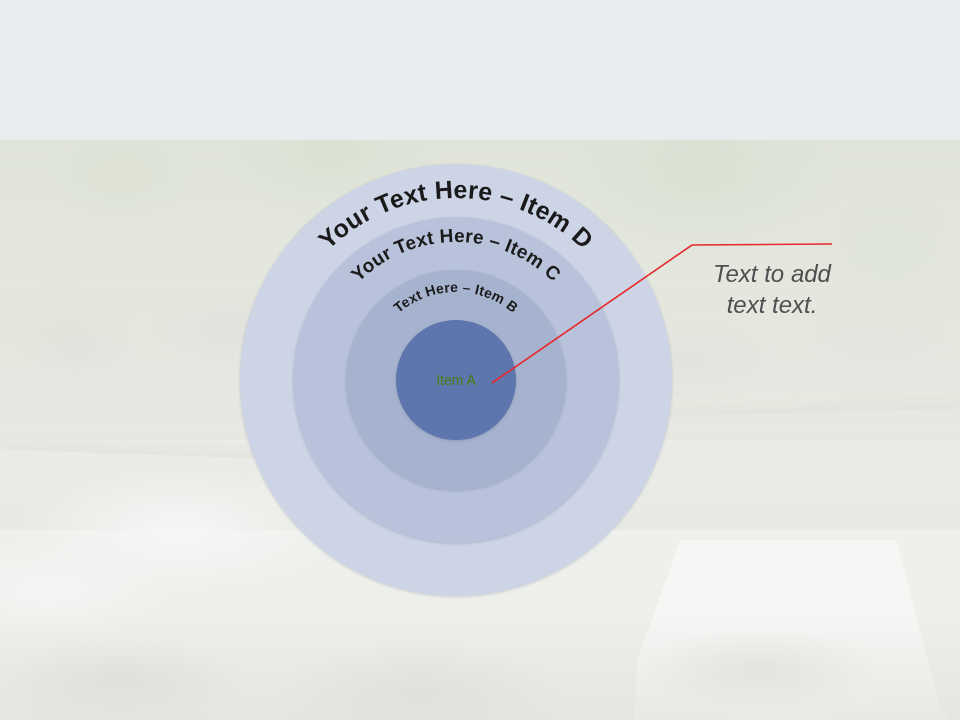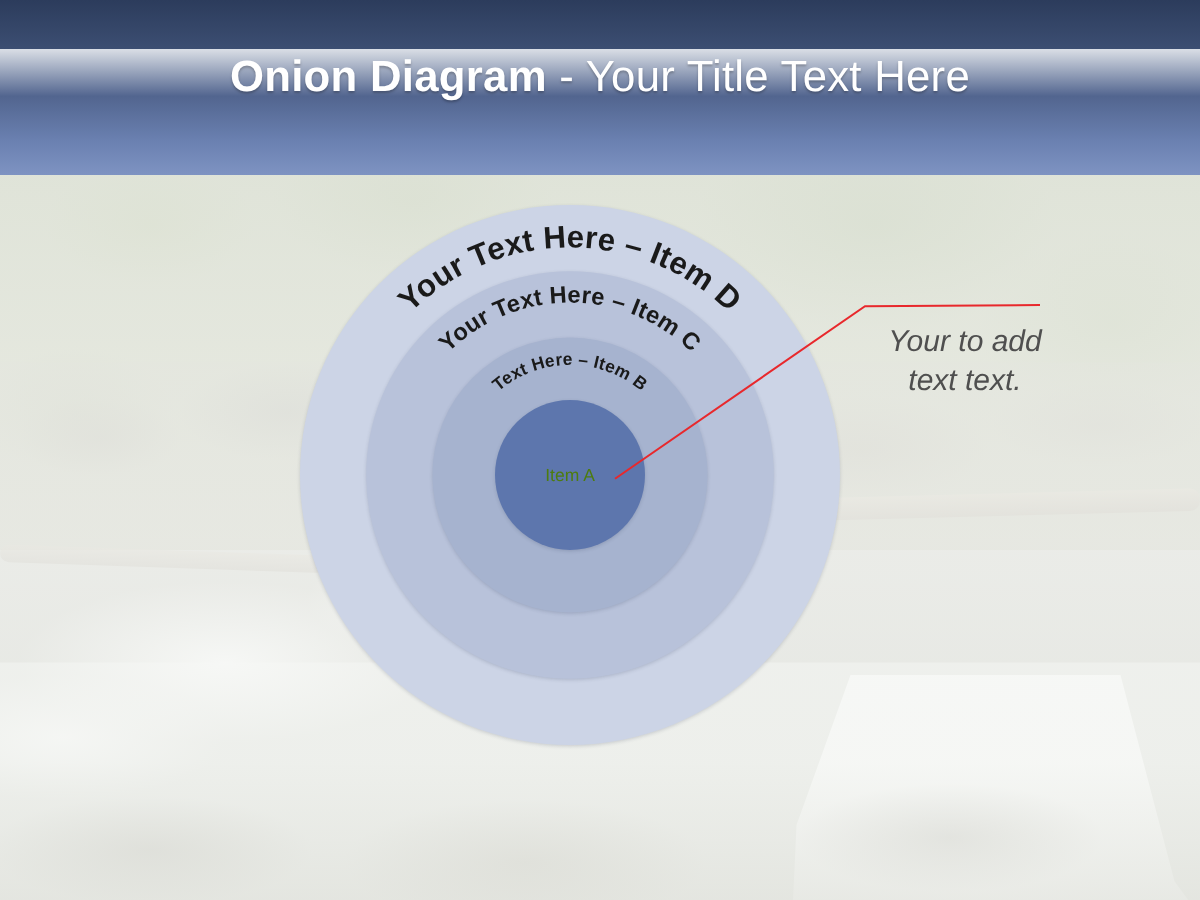--- a/index.html
+++ b/index.html
@@ -199,24 +199,20 @@
     <div class="photo-layer bg-forest"></div>
     <div class="photo-layer bg-rocks"></div>
     <div class="photo-layer bg-log"></div>
     <div class="photo-layer bg-log2"></div>
     <div class="photo-layer bg-fall-left"></div>
     <div class="photo-layer bg-fall-right"></div>
     <div class="photo-layer bg-bottom-rocks"></div>
     <div class="photo-layer photo-wash"></div>
   </div>
 
-  <div class="titlebar">
-    <div class="titlebar-inner"></div>
-    <div class="title"><span class="t-bold">Onion Diagram</span><span class="t-norm"> - Your Title Text Here</span></div>
-  </div>
 
   <div class="onion">
     <div class="ring ring-d"></div>
     <div class="ring ring-c"></div>
     <div class="ring ring-b"></div>
     <div class="ring ring-a"></div>
 
     <svg class="arc-svg" viewBox="0 0 432 432">
       <defs>
         <path id="pathD" d="M 34 216 A 182 182 0 0 1 398 216" fill="none"></path>
@@ -235,17 +231,17 @@
     </svg>
 
     <div class="center-label">Item A</div>
   </div>
 
   <svg class="callout-svg" viewBox="0 0 380 170">
     <polyline points="12,153 212,15 352,14" fill="none" stroke="#e8282c" stroke-width="1.6"></polyline>
   </svg>
 
   <div class="callout-text">
-    <div>Your  to add</div>
+    <div>Text  to add</div>
     <div>text text.</div>
   </div>
 
 </div>
 
 </body></html>

